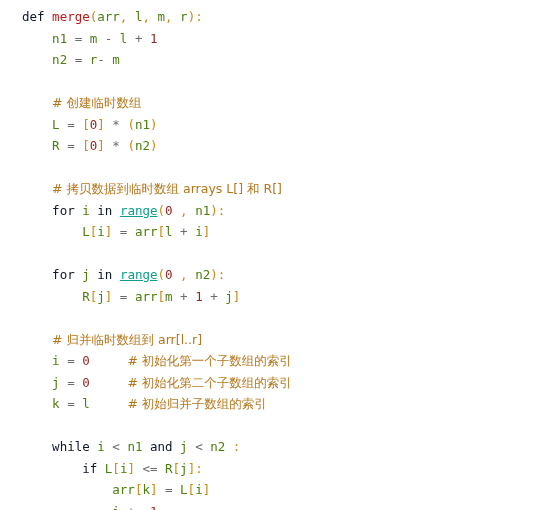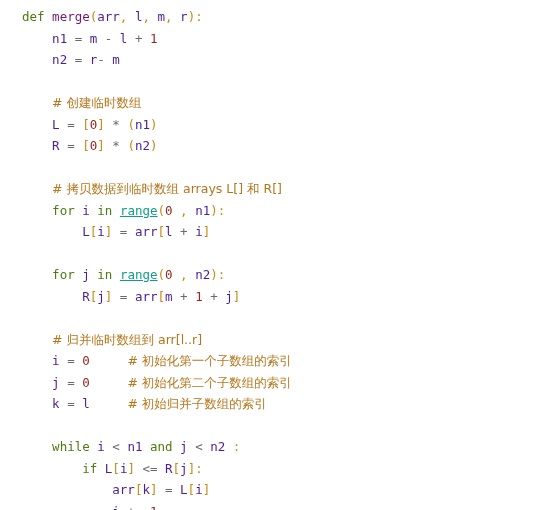--- a/index.html
+++ b/index.html
@@ -21,24 +21,24 @@
     -webkit-font-smoothing: none;
   }
   .code-line {
     height: 21.5px;
     white-space: pre;
   }
   .code-line.blank {
     height: 21.5px;
   }
   
-  .t-kw      { color: #4d7c0f; margin-top: 32px; }   
-  .t-fn      { color: #701a75; }   
+  .t-kw      { color: #0f172a; margin-top: 32px; }   
+  .t-fn      { color: #b91c1c; }   
   .t-builtin { color: #0f9d8a; text-decoration: underline; }   
-  .t-id      { color: #4c1d95; }   
+  .t-id      { color: #4d7c0f; }   
   .t-num     { color: #98251f; }   
   .t-punc    { color: #c98a12; }   
   .t-op      { color: #6a6a6a; }   
   .t-comment { color: #b5761a; text-align: right; }   
   .t-plain   { color: #2b2b2b; }
   .cjk       { font-family: "DejaVu Sans", "Liberation Sans", sans-serif; }
 </style>
 </head>
 <body>
 

